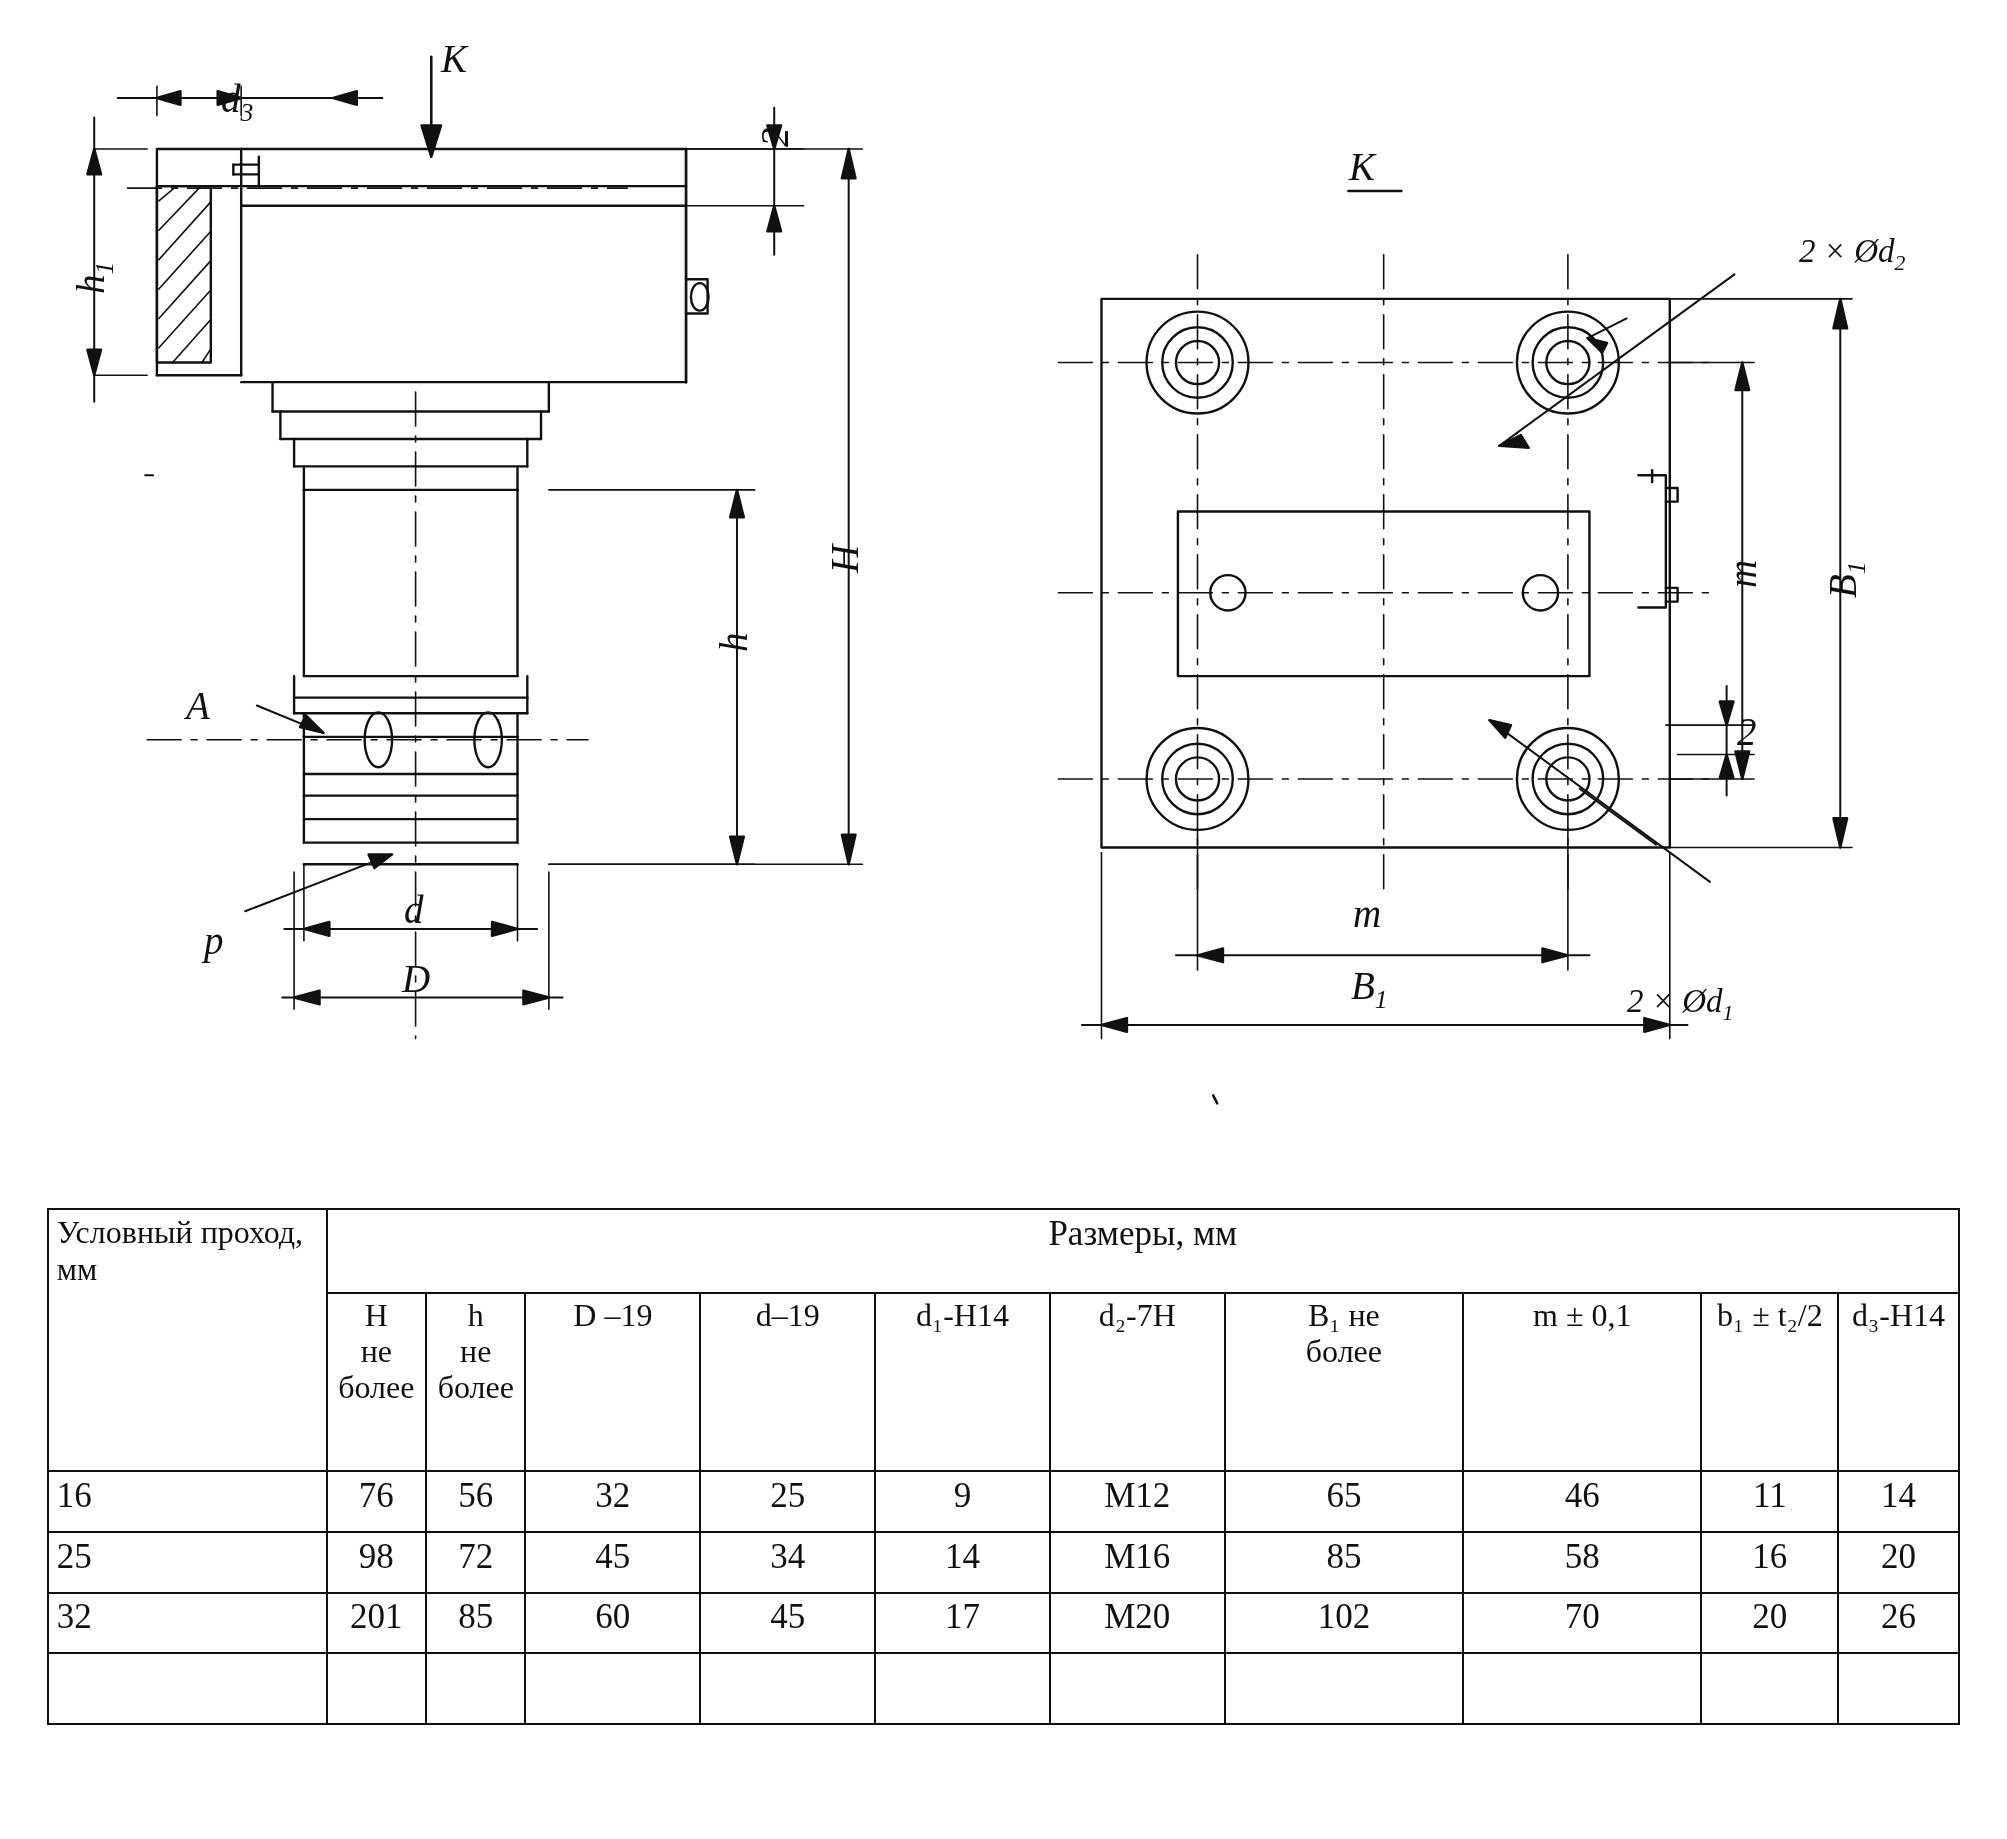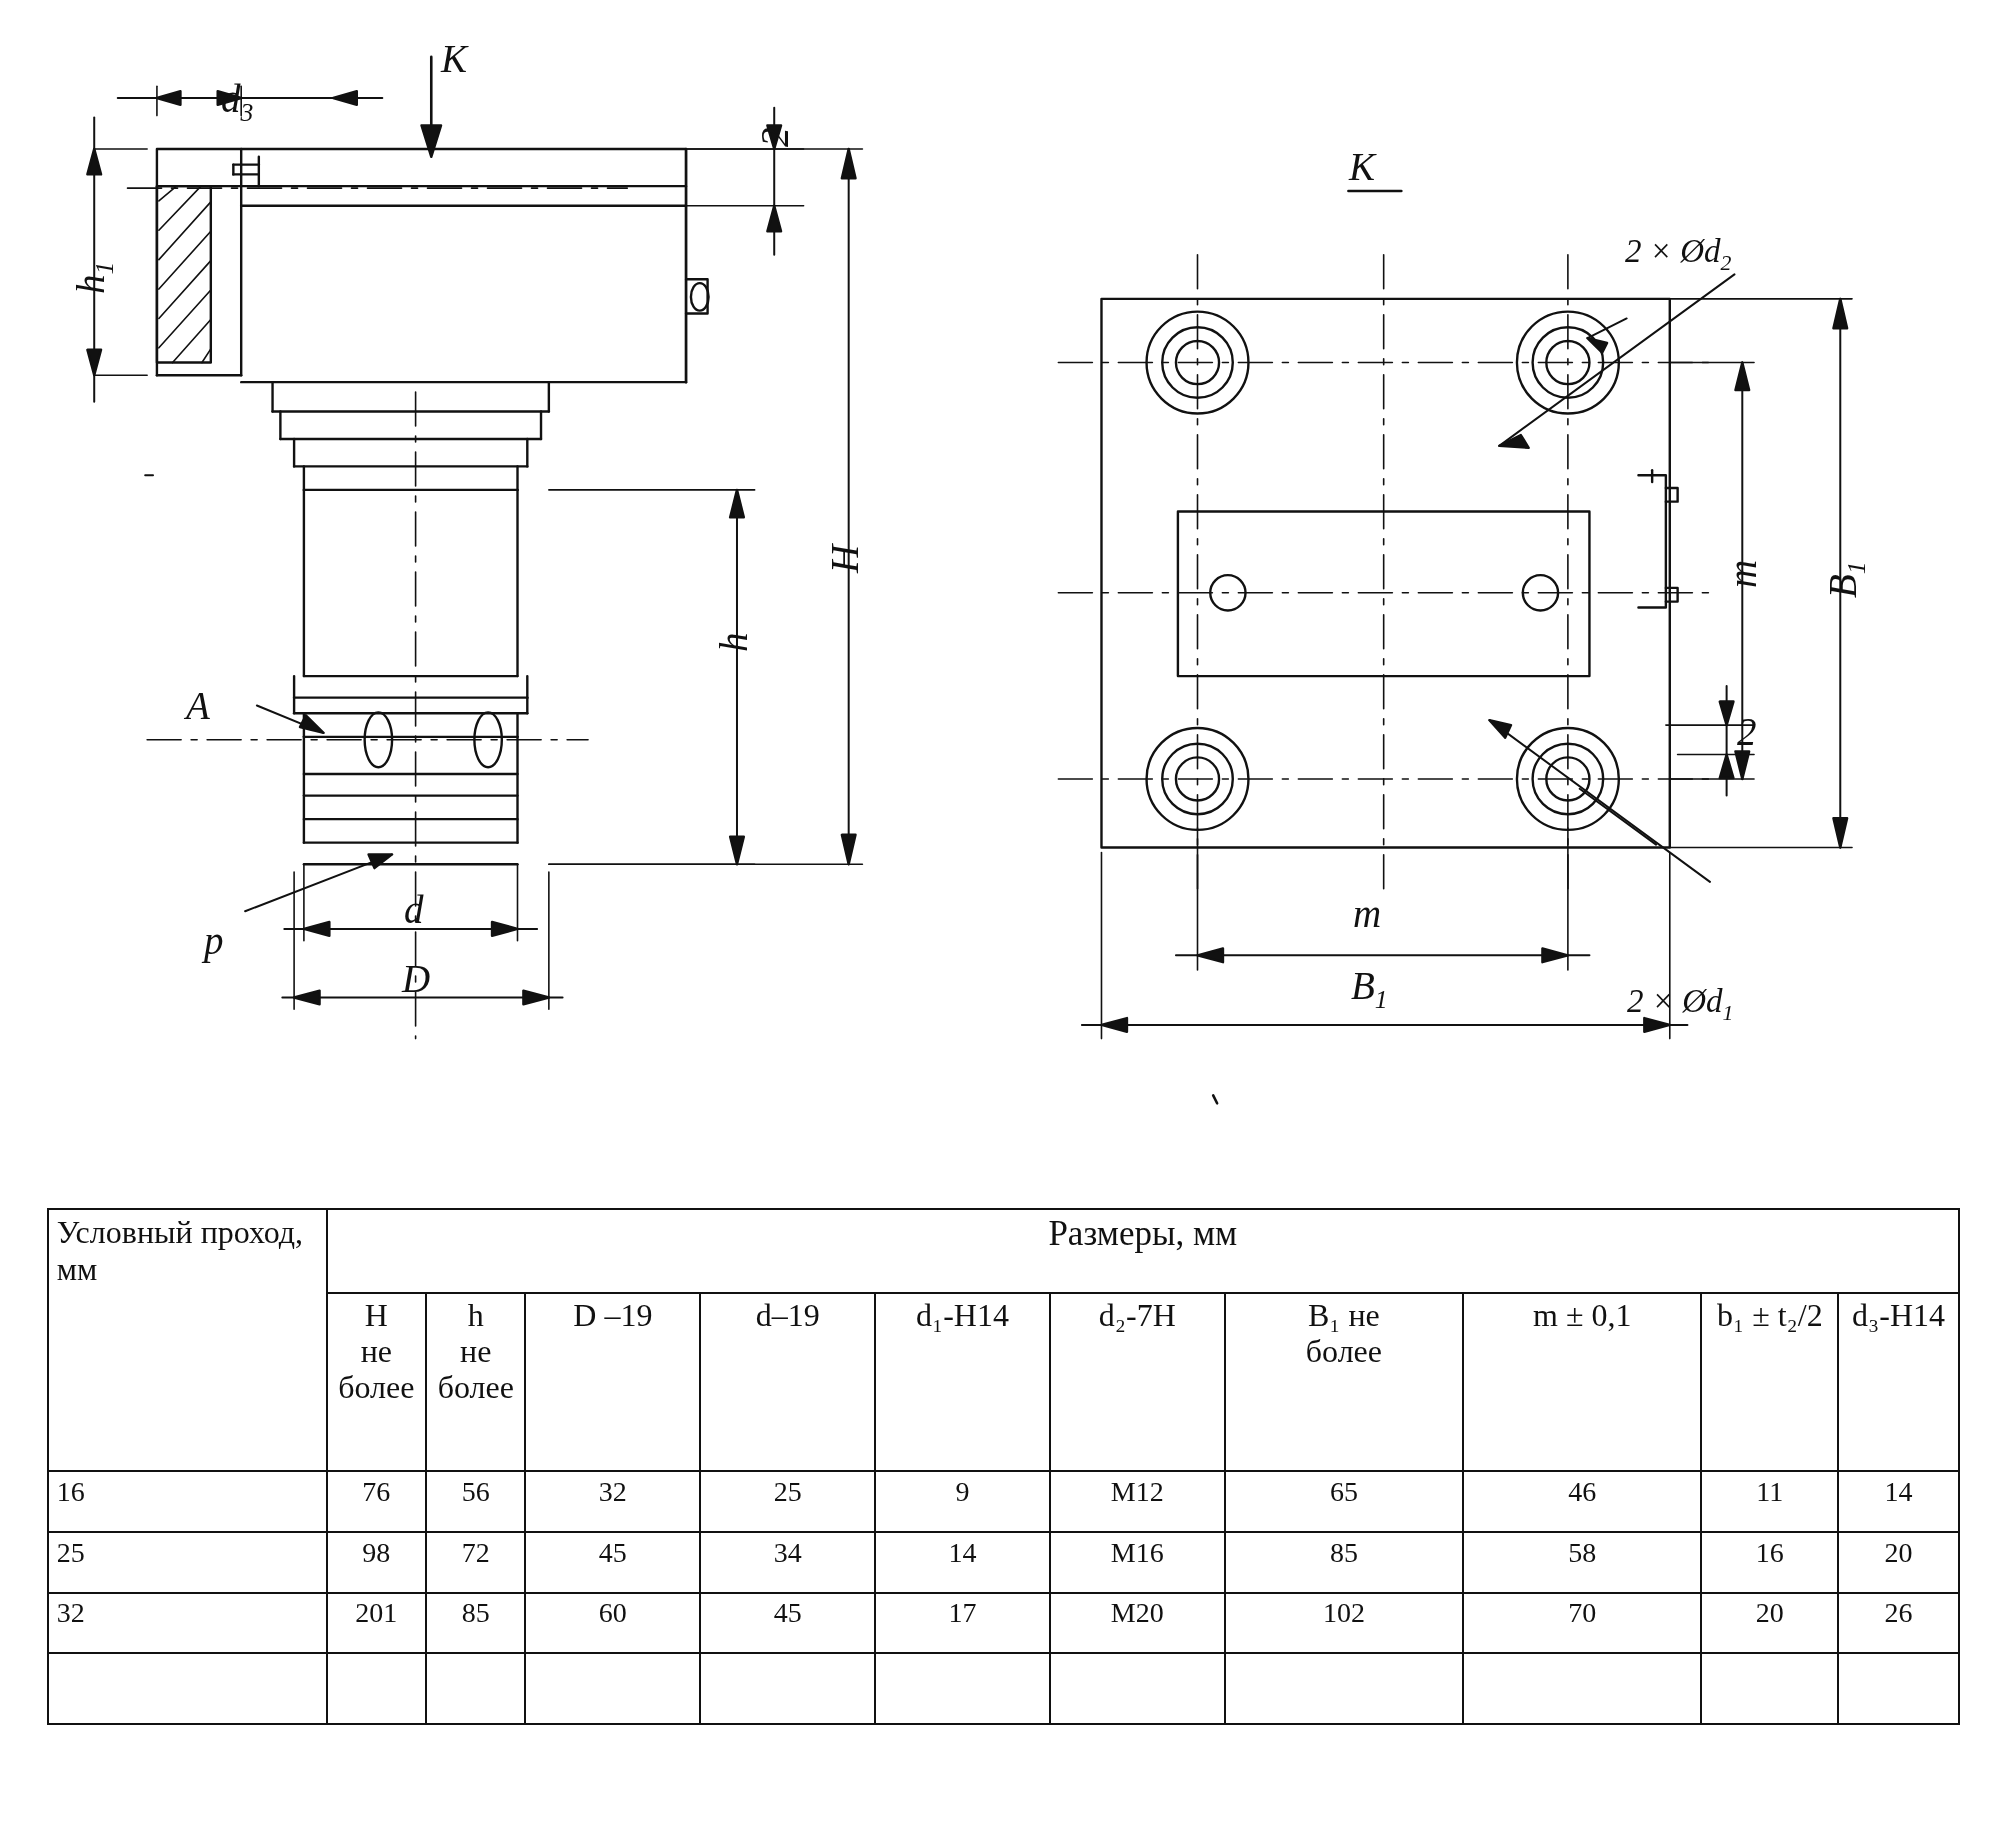--- a/index.html
+++ b/index.html
@@ -79,21 +79,21 @@
   .units-cell {
     font-size: 32px;
     line-height: 1.12;
   }
   .big-head {
     font-size: 35px;
     margin-top: 47px;
   }
   .data-row td {
     height: 51px;
-    font-size: 28px;
+    font-size: 35px;
     padding-top: 2px;
     padding-bottom: 2px;
   }
   .tail-row td {
     height: 61px;
     border-bottom: 2.9px solid #111;
   }
 </style>
 </head>
 <body>
@@ -328,21 +328,21 @@
   </div>
   <div class="lbl big" style="left:714px; top:652px;">
     <span class="rotneg" style="display:inline-block;">h</span>
   </div>
   <div class="lbl big" style="left:186px; top:686px;"><span>A</span></div>
   <div class="lbl big" style="left:204px; top:921px;"><span>p</span></div>
   <div class="lbl big" style="left:404px; top:890px;"><span>d</span></div>
   <div class="lbl big" style="left:402px; top:959px;"><span>D</span></div>
 
   <div class="lbl big" style="left:1349px; top:147px;"><span>K</span></div>
-  <div class="lbl mid" style="left:1625px; top:235px;">
+  <div class="lbl mid" style="left:1799px; top:235px;">
     <span>2 × Ød</span><span class="sub">2</span>
   </div>
   <div class="lbl mid" style="left:1627px; top:985px;">
     <span>2 × Ød</span><span class="sub">1</span>
   </div>
   <div class="lbl big" style="left:1723px; top:588px;">
     <span class="rotneg" style="display:inline-block;">m</span>
   </div>
   <div class="lbl big" style="left:1823px; top:598px;">
     <span class="rotneg" style="display:inline-block;"><span>B</span><span class="sub">1</span></span>

